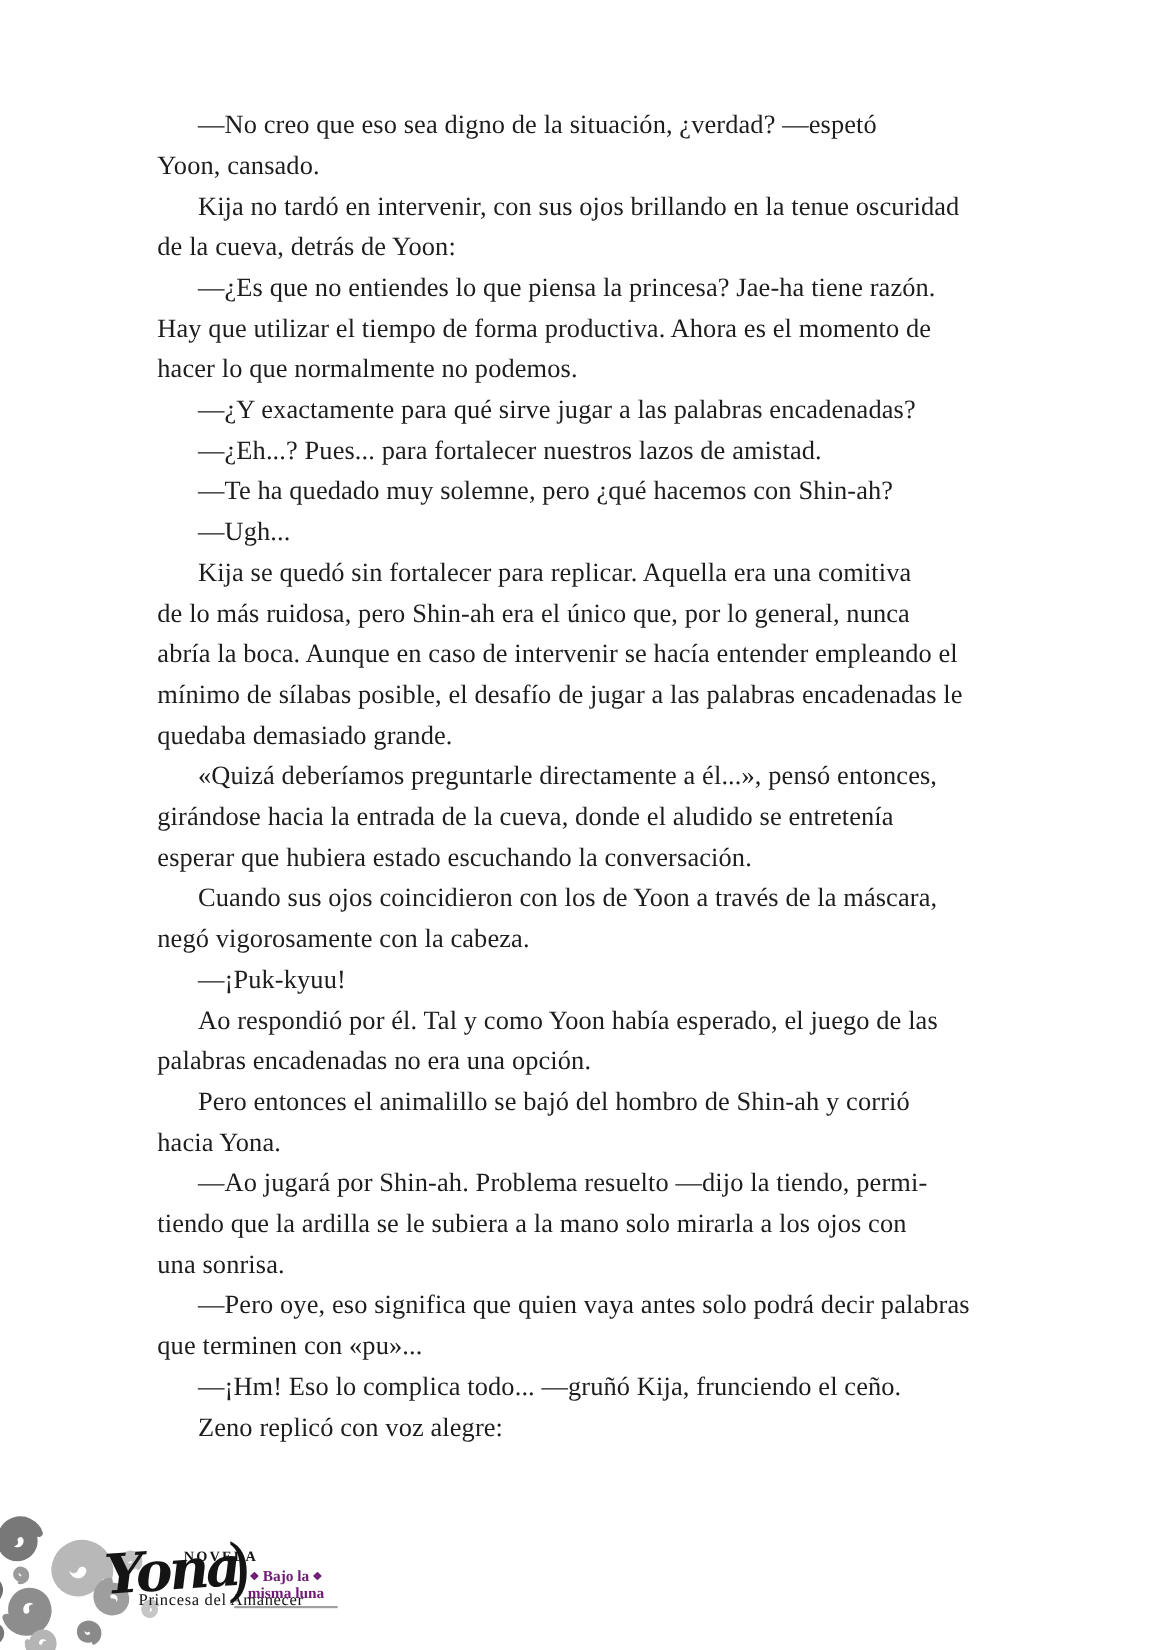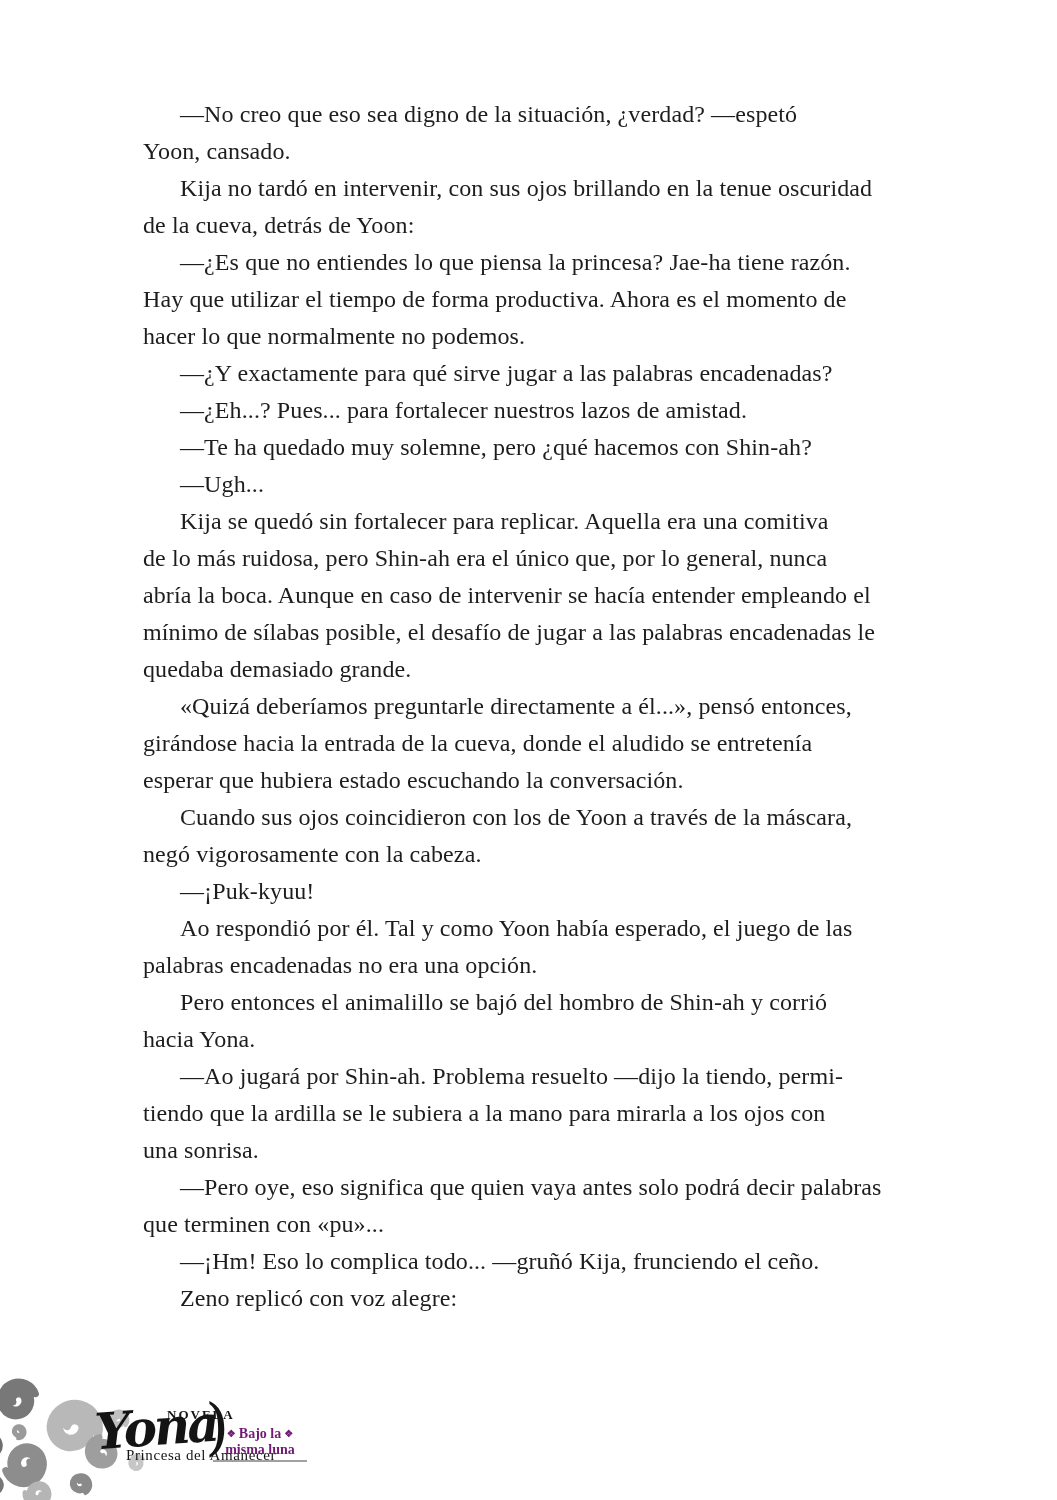--- a/index.html
+++ b/index.html
@@ -193,21 +193,21 @@
       <div class="paragraph">
         <div class="line first">Ao respondió por él. Tal y como Yoon había esperado, el juego de las</div>
         <div class="line">palabras encadenadas no era una opción.</div>
       </div>
       <div class="paragraph">
         <div class="line first">Pero entonces el animalillo se bajó del hombro de Shin-ah y corrió</div>
         <div class="line">hacia Yona.</div>
       </div>
       <div class="paragraph">
         <div class="line first">—Ao jugará por Shin-ah. Problema resuelto —dijo la tiendo, permi-</div>
-        <div class="line">tiendo que la ardilla se le subiera a la mano para mirarla a los ojos con</div>
+        <div class="line">tiendo que la ardilla se le subiera a la mano solo mirarla a los ojos con</div>
         <div class="line">una sonrisa.</div>
       </div>
       <div class="paragraph">
         <div class="line first">—Pero oye, eso significa que quien vaya antes solo podrá decir palabras</div>
         <div class="line">que terminen con «pu»...</div>
       </div>
       <div class="paragraph">
         <div class="line first">—¡Hm! Eso lo complica todo... —gruñó Kija, frunciendo el ceño.</div>
       </div>
       <div class="paragraph">

